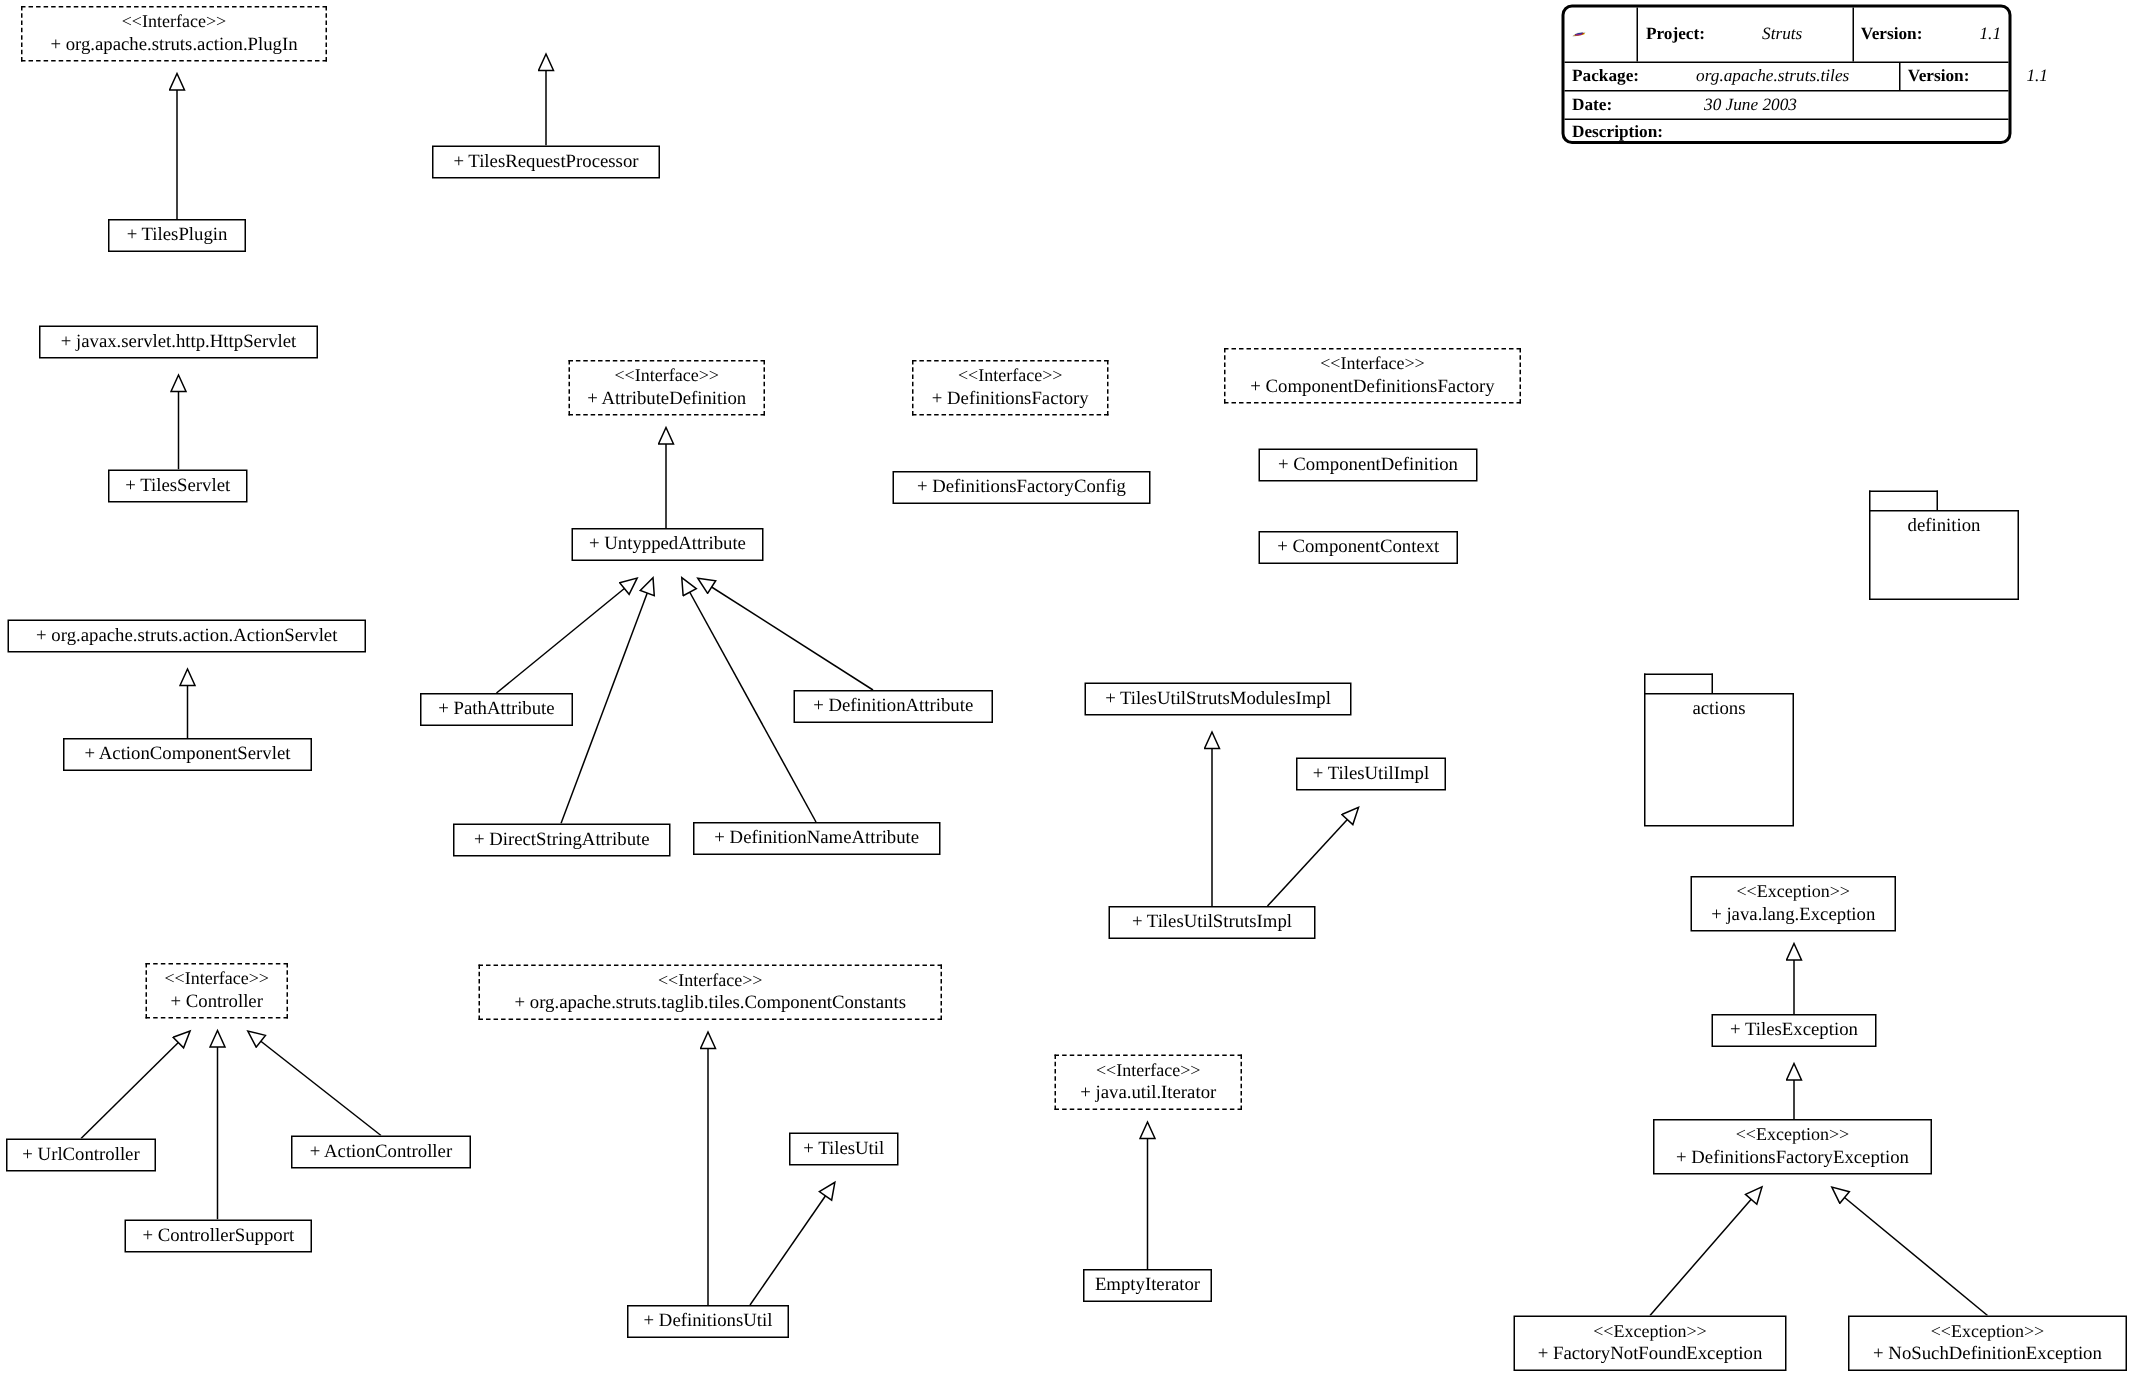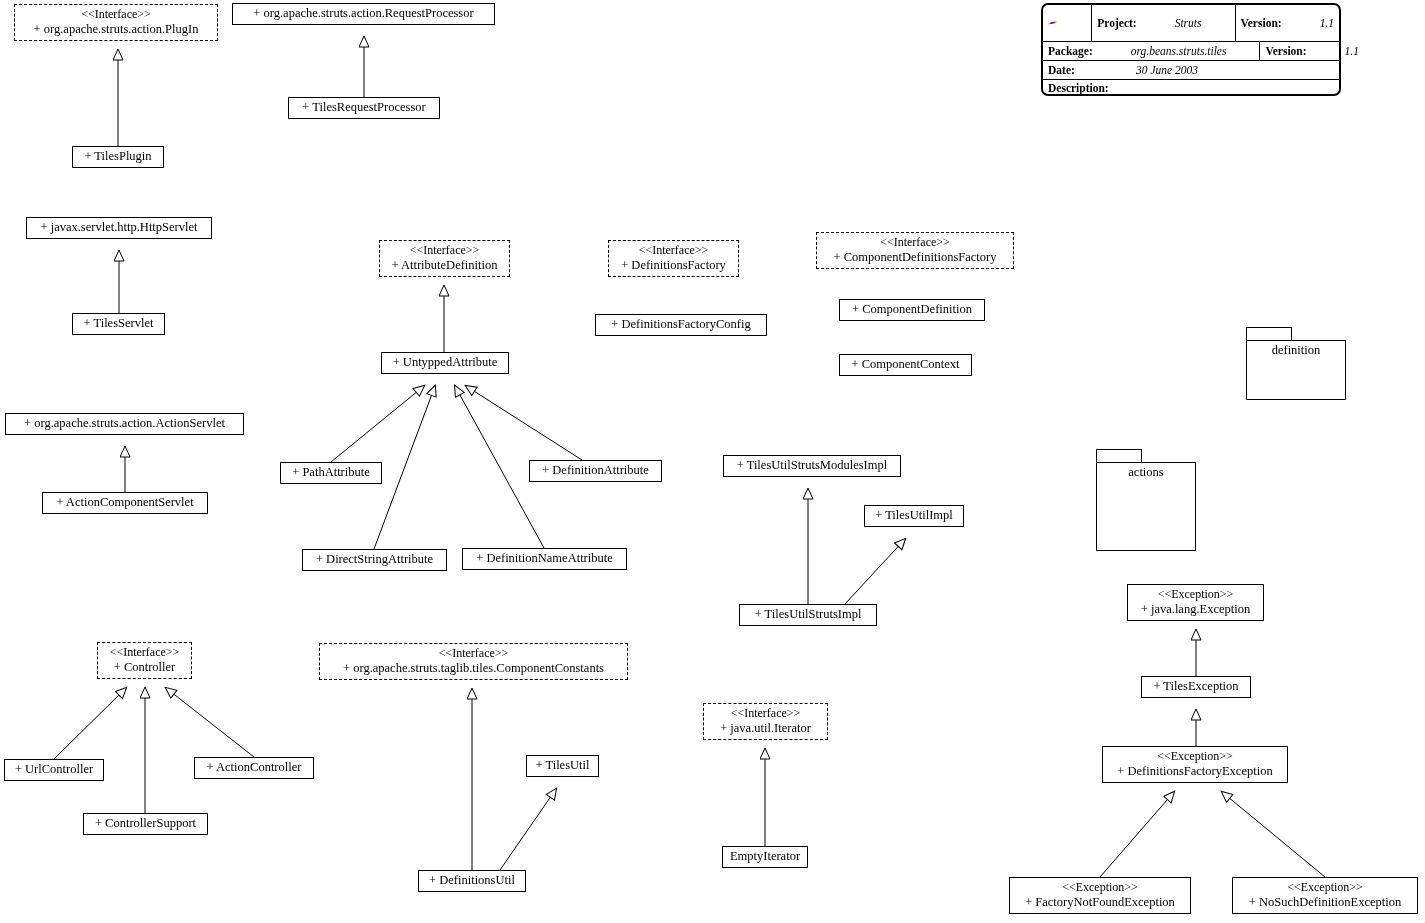--- a/index.html
+++ b/index.html
@@ -135,23 +135,20 @@
 
       <path d="M1325,877 L1222,792" marker-end="url(#hollowtri)"></path>
     </g>
   </svg>
 
   <div class="node iface" style="left:14px;top:4px;width:204px;">
     <span class="stereo">&lt;&lt;Interface&gt;&gt;</span>
     <span class="nm">+ org.apache.struts.action.PlugIn</span>
   </div>
 
-  <div class="node" style="left:232px;top:3px;width:263px;">
-    <span class="nm">+ org.apache.struts.action.RequestProcessor</span>
-  </div>
 
   <div class="node" style="left:288px;top:97px;width:152px;">
     <span class="nm">+ TilesRequestProcessor</span>
   </div>
 
   <div class="node" style="left:72px;top:146px;width:92px;">
     <span class="nm">+ TilesPlugin</span>
   </div>
 
   <div class="node" style="left:26px;top:217px;width:186px;">
@@ -320,21 +317,21 @@
           </g>
         </svg>
       </div>
       <div class="cell lbl sep" style="width:60px;">Project:</div>
       <div class="cell val" style="width:45px;">Struts</div>
       <div class="cell lbl sep" style="width:55px;">Version:</div>
       <div class="cell val" style="width:40px;">1.1</div>
     </div>
     <div class="row" style="height:19px;">
       <div class="cell lbl" style="width:60px;">Package:</div>
-      <div class="cell val" style="width:141px;">org.beans.struts.tiles</div>
+      <div class="cell val" style="width:141px;">org.apache.struts.tiles</div>
       <div class="cell lbl sep" style="width:55px;">Version:</div>
       <div class="cell val" style="width:40px;">1.1</div>
     </div>
     <div class="row" style="height:19px;">
       <div class="cell lbl" style="width:60px;">Date:</div>
       <div class="cell val">30 June 2003</div>
     </div>
     <div class="row" style="height:16px;">
       <div class="cell lbl">Description:</div>
       <div class="cell val"></div>

